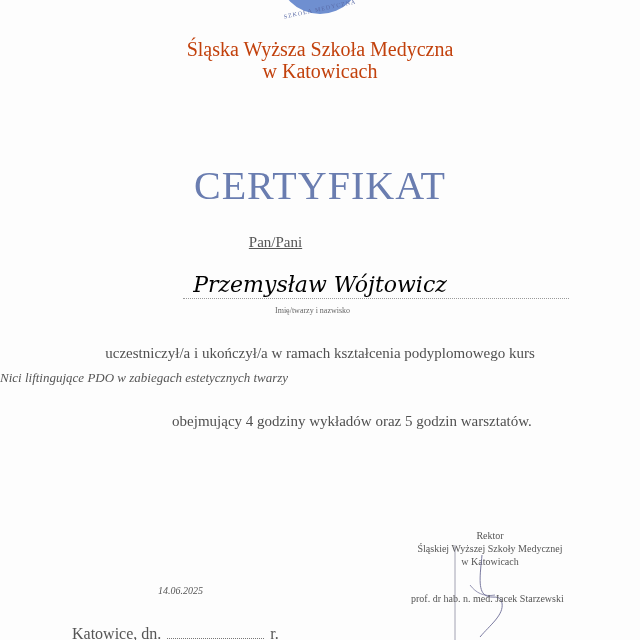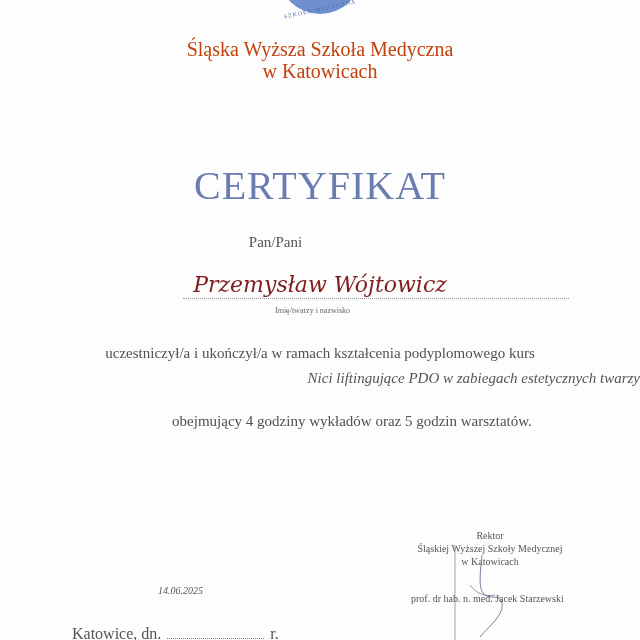--- a/index.html
+++ b/index.html
@@ -30,43 +30,43 @@
       color: #c2410c; font-size: 20px; line-height: 22px;
     }
     .school.l1 { top: 38px; }
     .school.l2 { top: 60px; }
     .title {
       position: absolute; left: 0; width: 640px; text-align: center; top: 162px;
       font-size: 40px; letter-spacing: 1px; color: #6a7db0;
     }
     .pan {
       position: absolute; left: 0; width: 551px; text-align: center; top: 234px;
-      font-size: 15px; color: #555;
+      font-size: 15px; color: #555; text-decoration: underline;
     }
     .name {
       position: absolute; left: 0; width: 640px; text-align: center; top: 272px;
-      font-size: 22px; font-style: italic; color: #7f1d1d;
+      font-size: 22px; font-style: italic; color: #000000;
       font-family: "DejaVu Serif", serif;
     }
     .dots {
       position: absolute; left: 183px; width: 386px; top: 298px;
       border-top: 1px dotted #999;
     }
     .name-caption {
       position: absolute; left: 275px; top: 306px;
       font-size: 8px; color: #666;
     }
     .body-line {
       position: absolute; left: 0; width: 640px; text-align: center;
       font-size: 15px; color: #505050;
     }
     .l-a { top: 345px; }
     .course {
-      position: absolute; left: 0; width: 640px; text-align: right; top: 370px;
-      font-size: 15px; font-style: italic; color: #555;
+      position: absolute; left: 0; width: 640px; text-align: left; top: 370px;
+      font-size: 13px; font-style: italic; color: #555;
     }
     .l-b { top: 413px; padding-left: 32px; }
     .rektor {
       position: absolute; left: 400px; width: 180px; text-align: center;
       font-size: 10px; line-height: 13px; color: #555; margin-top: 16px;
     }
     .rektor.r1 { top: 513px; }
     .rektor.r2 { top: 526px; }
     .rektor.r3 { top: 539px; }
     .place-date {

